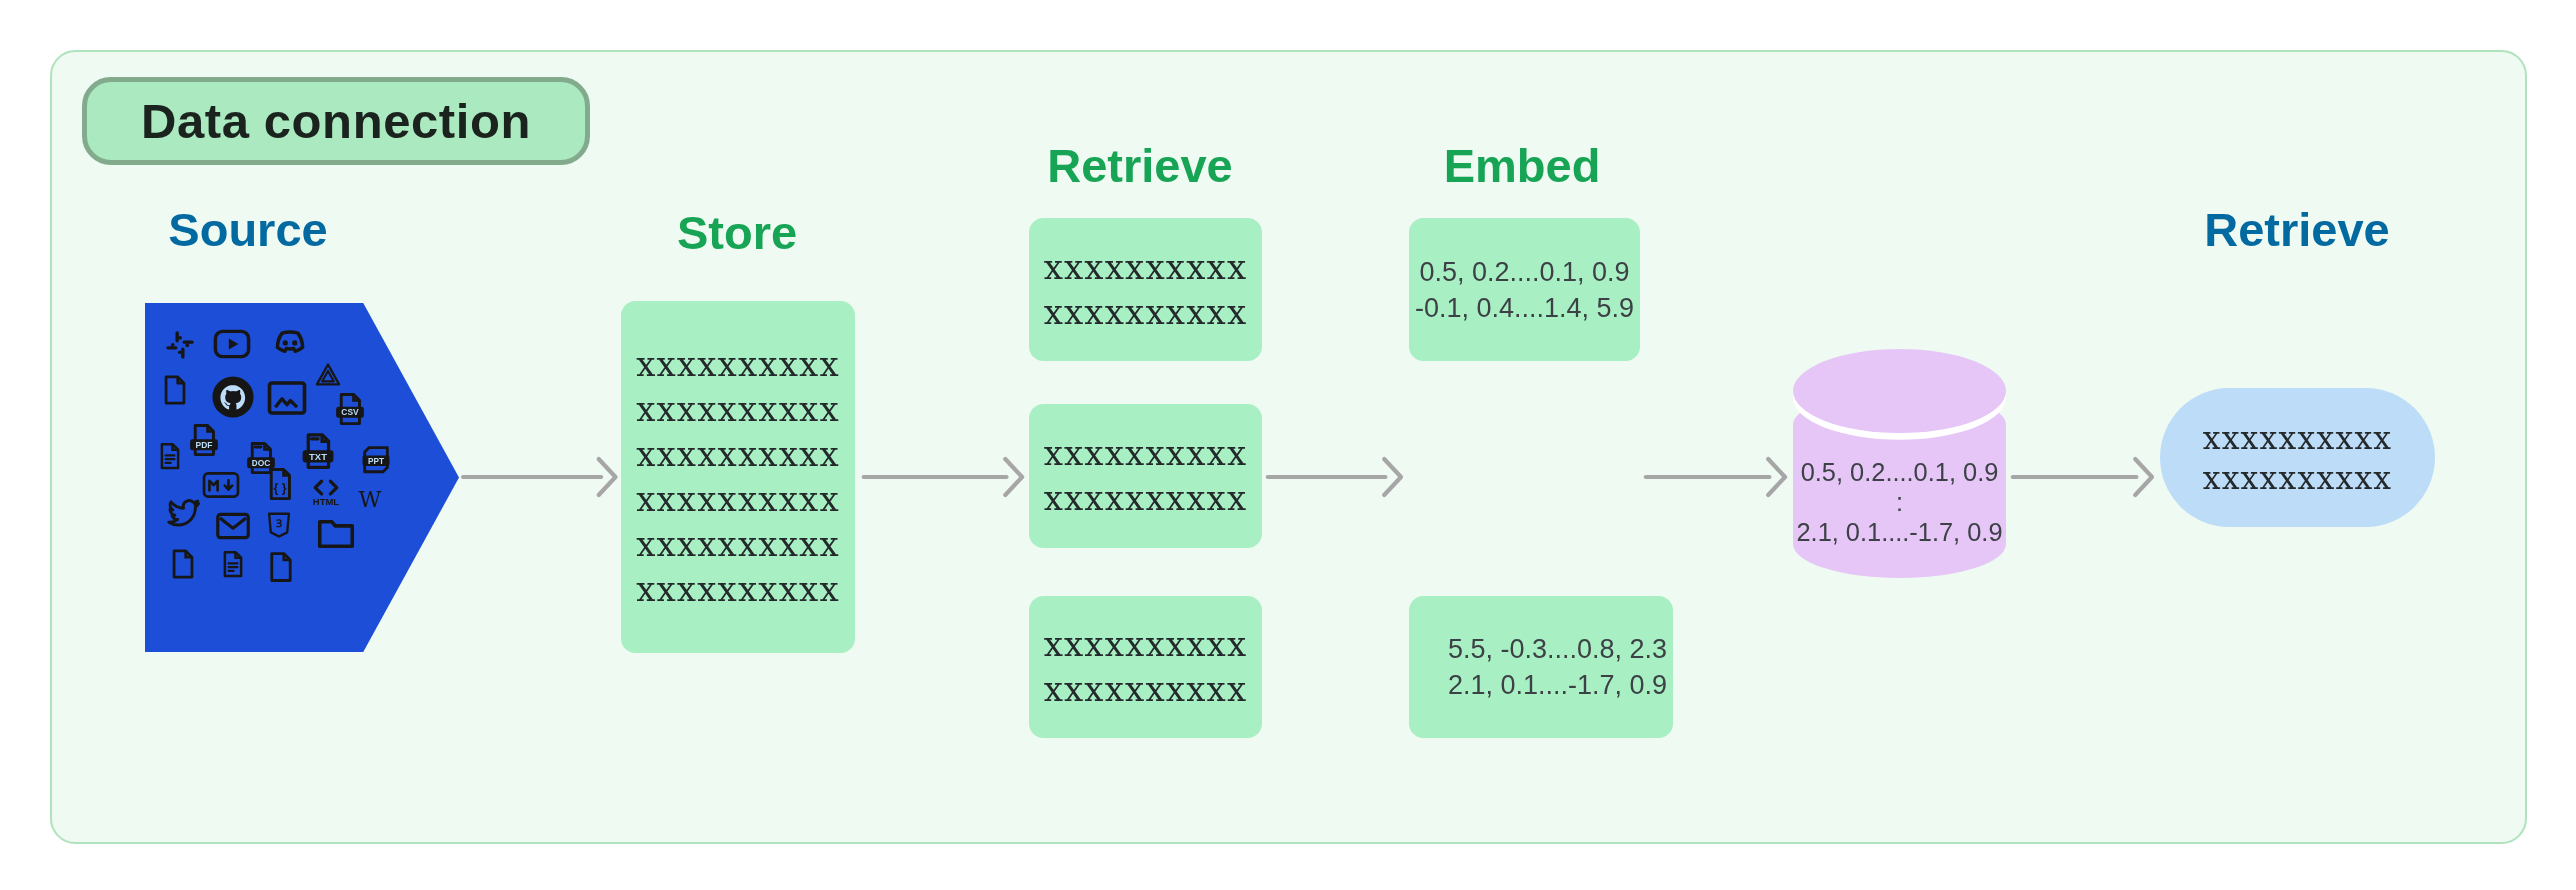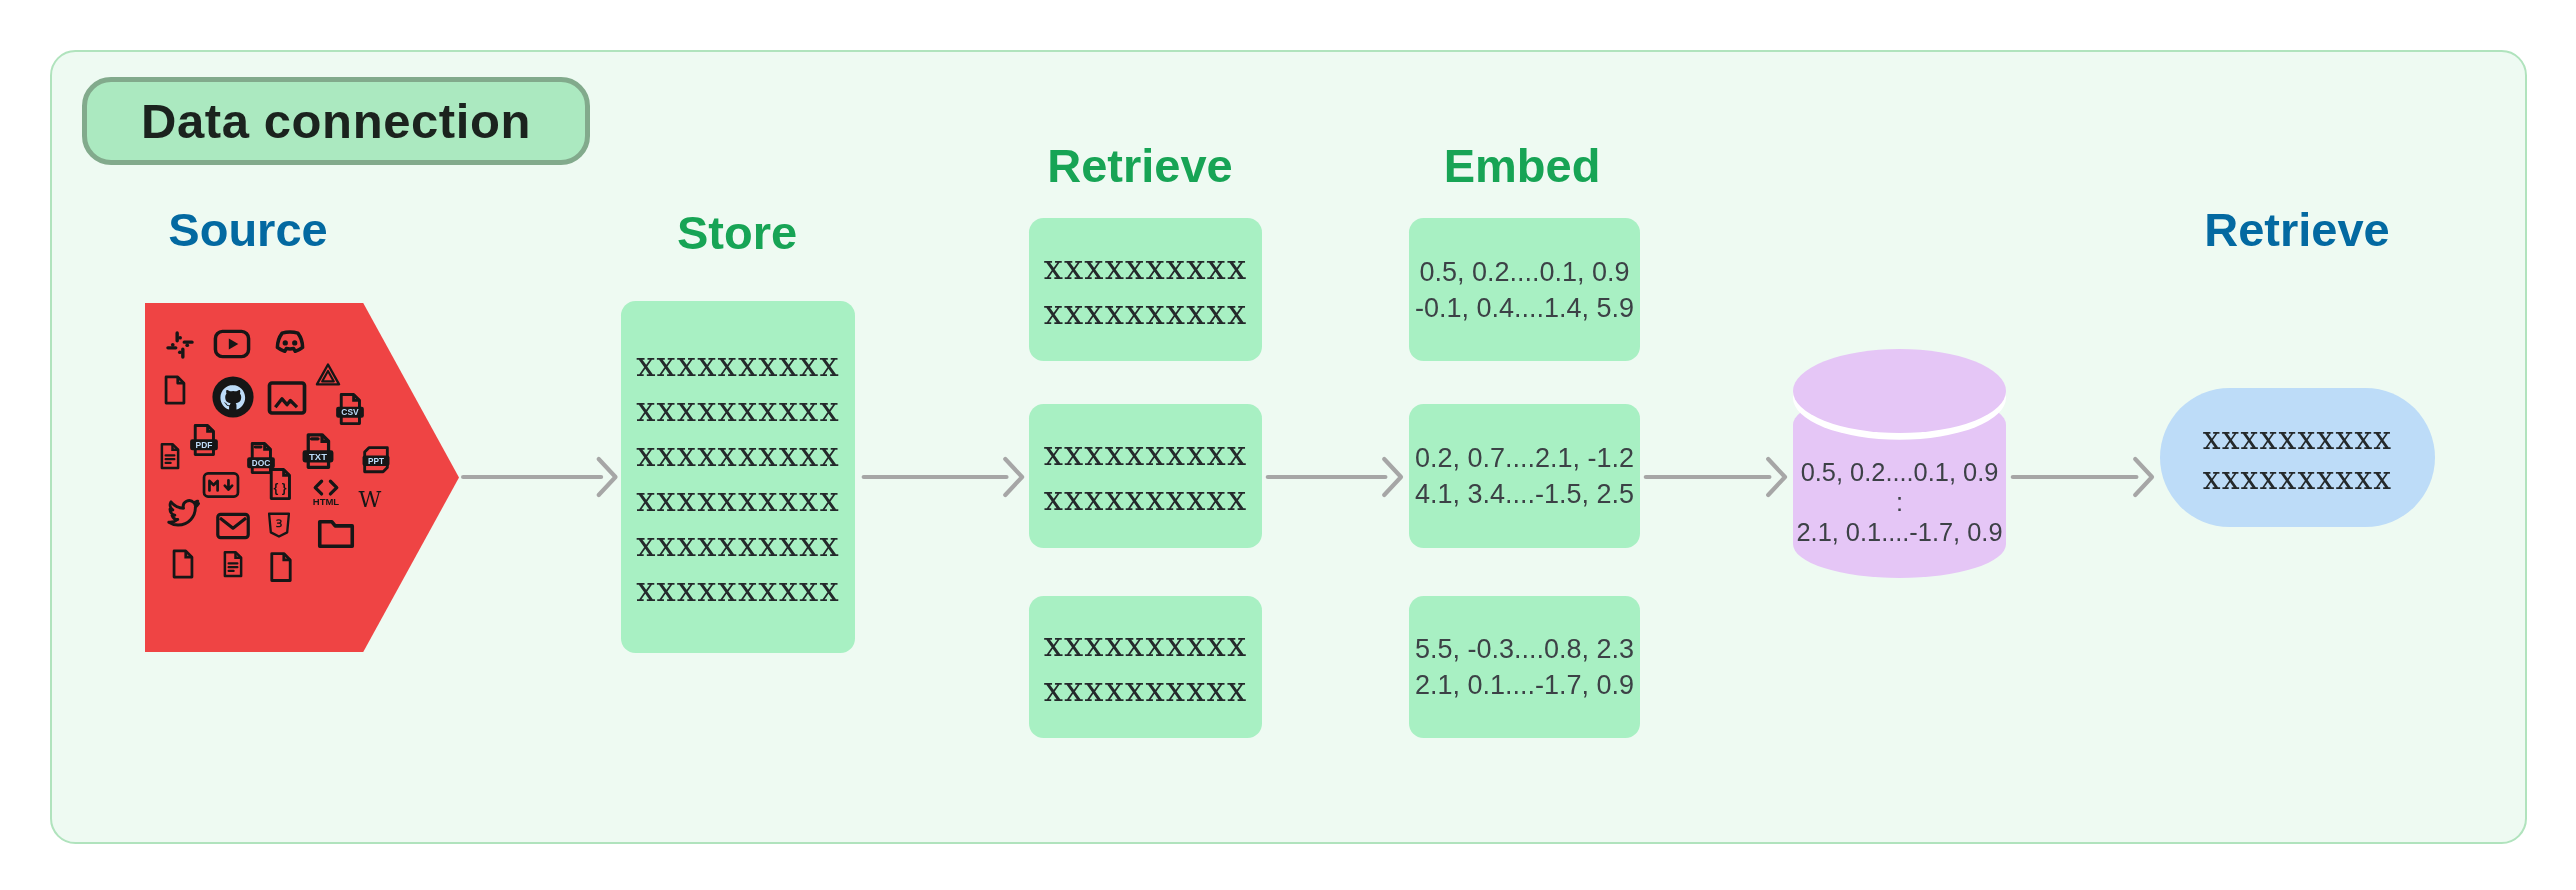--- a/index.html
+++ b/index.html
@@ -4,21 +4,21 @@
 <style>
   html,body{margin:0;padding:0;background:#ffffff;}
   #canvas{position:relative;width:2576px;height:891px;background:#ffffff;font-family:"Liberation Sans",sans-serif;overflow:hidden;}
   .panel{position:absolute;left:50px;top:50px;width:2473px;height:790px;background:#eefaf2;border:2.4px solid #b0e3bd;border-radius:25.4px;}
   .title-pill{position:absolute;left:82px;top:77px;width:508px;height:88px;background:#abe9c0;border:5.4px solid #82aa8c;border-radius:29px;display:flex;align-items:center;justify-content:center;box-sizing:border-box;}
   .title-pill span{font-size:49px;font-weight:bold;color:#1b231e;letter-spacing:0.6px;}
   .stage-label{position:absolute;text-align:center;font-weight:bold;font-size:47px;letter-spacing:0px;}
   .c-blue{color:#0369a1;}
   .c-green{color:#17a455;}
   .c-purple{color:#8546f2;}
-  .pentagon{position:absolute;left:145px;top:303px;width:314px;height:349px;background:#ef4444;clip-path:polygon(0% 0%,69.5% 0%,100% 50%,69.5% 100%,0% 100%);}
+  .pentagon{position:absolute;left:145px;top:303px;width:314px;height:349px;background:#1d4ed8;clip-path:polygon(0% 0%,69.5% 0%,100% 50%,69.5% 100%,0% 100%);}
   .ic{position:absolute;transform:translate(-50%,-50%);display:block;}
   .ic svg{display:block;width:100%;height:100%;}
   .gbox{position:absolute;background:#a8f0c3;border-radius:14.5px;display:flex;flex-direction:column;align-items:center;justify-content:center;text-align:center;}
   .xrow{font-family:"DejaVu Serif",serif;font-size:34px;line-height:45px;color:#24292b;letter-spacing:1.2px;white-space:nowrap;}
   .xrow-sm{font-family:"DejaVu Serif",serif;font-size:31.5px;line-height:40px;color:#24292b;letter-spacing:1.2px;white-space:nowrap;}
   .nrow{font-family:"Liberation Sans",sans-serif;font-size:27px;line-height:36px;color:#3c4146;white-space:nowrap;}
   .cyl{position:absolute;left:1793px;top:349px;width:213px;height:229px;}
   .cyl-body{position:absolute;left:0;top:42px;right:0;bottom:0;background:#e5c6f6;border-radius:50% / 34px;}
   .cyl-lid{position:absolute;left:0;top:0;width:100%;height:84px;background:#e5c6f6;border-radius:50%;box-shadow:0 6.7px 0 #ffffff;}
   .cyl-text{position:absolute;left:0;top:108px;width:100%;text-align:center;z-index:3;}
@@ -231,25 +231,21 @@
   </div>
   <div class="gbox" style="left:1029px;top:596px;width:233px;height:142px;">
     <span class="xrow">xxxxxxxxxx</span>
     <span class="xrow">xxxxxxxxxx</span>
   </div>
 
   <div class="gbox" style="left:1409px;top:218px;width:231px;height:143px;">
     <span class="nrow">0.5, 0.2....0.1, 0.9</span>
     <span class="nrow">-0.1, 0.4....1.4, 5.9</span>
   </div>
-  <div class="gbox" style="left:1409px;top:404px;width:231px;height:144px;">
-    <span class="nrow">0.2, 0.7....2.1, -1.2</span>
-    <span class="nrow">4.1, 3.4....-1.5, 2.5</span>
-  </div>
-  <div class="gbox" style="left:1409px;top:596px;width:231px;height:142px;">
+  <div class="gbox" style="left:1409px;top:596px;width:231px;height:142px;padding-left:33px;">
     <span class="nrow">5.5, -0.3....0.8, 2.3</span>
     <span class="nrow">2.1, 0.1....-1.7, 0.9</span>
   </div>
 
   <div class="cyl">
     <div class="cyl-body"></div>
     <div class="cyl-lid"></div>
     <div class="cyl-text">
       <div class="nrow">0.5, 0.2....0.1, 0.9</div>
       <div class="nrow">:</div>

